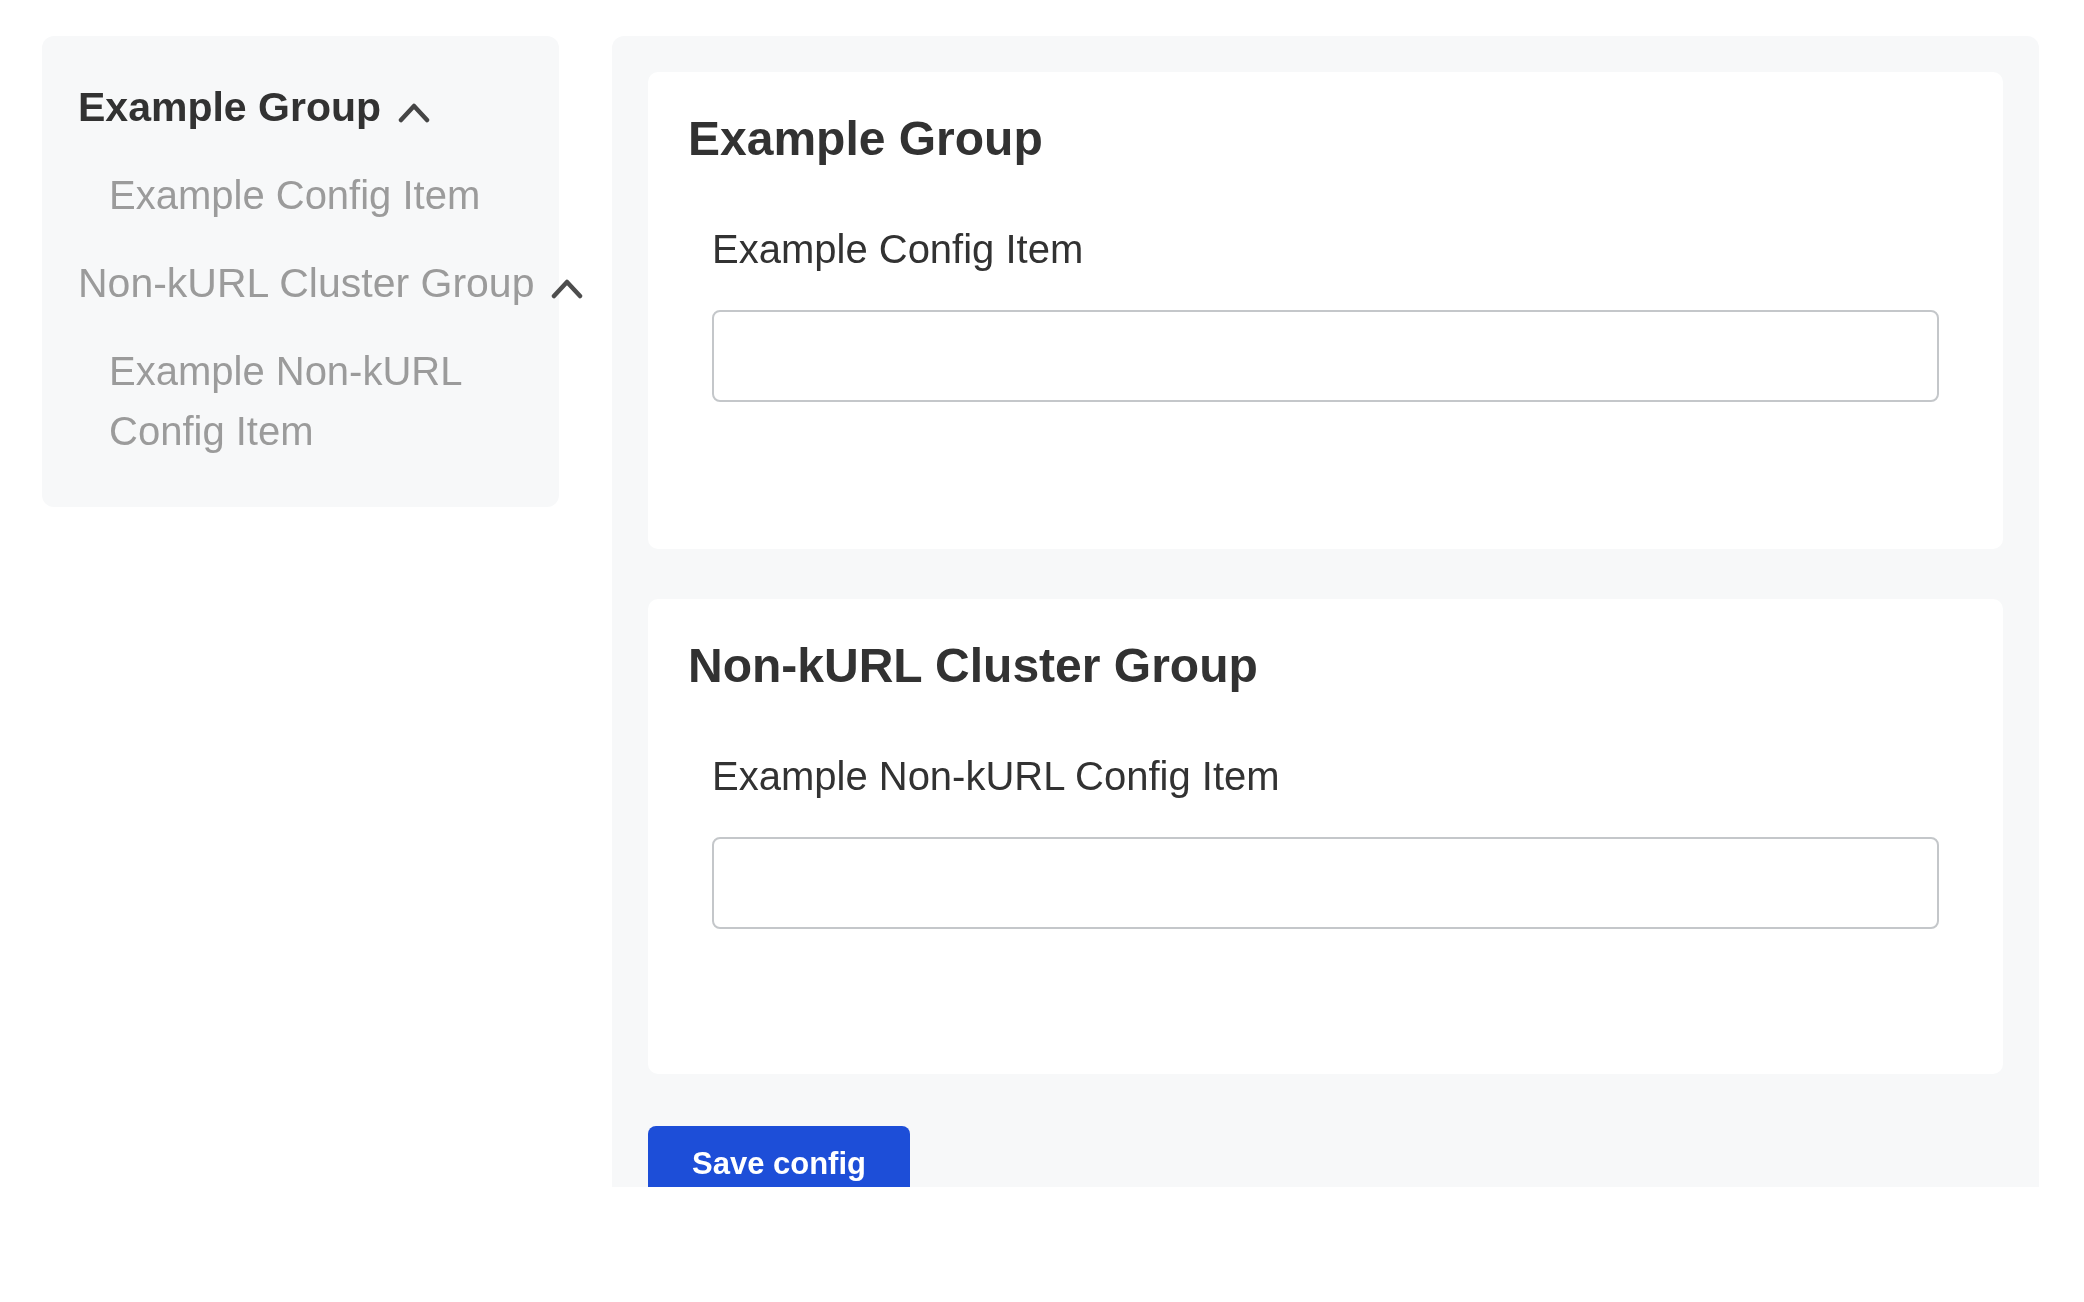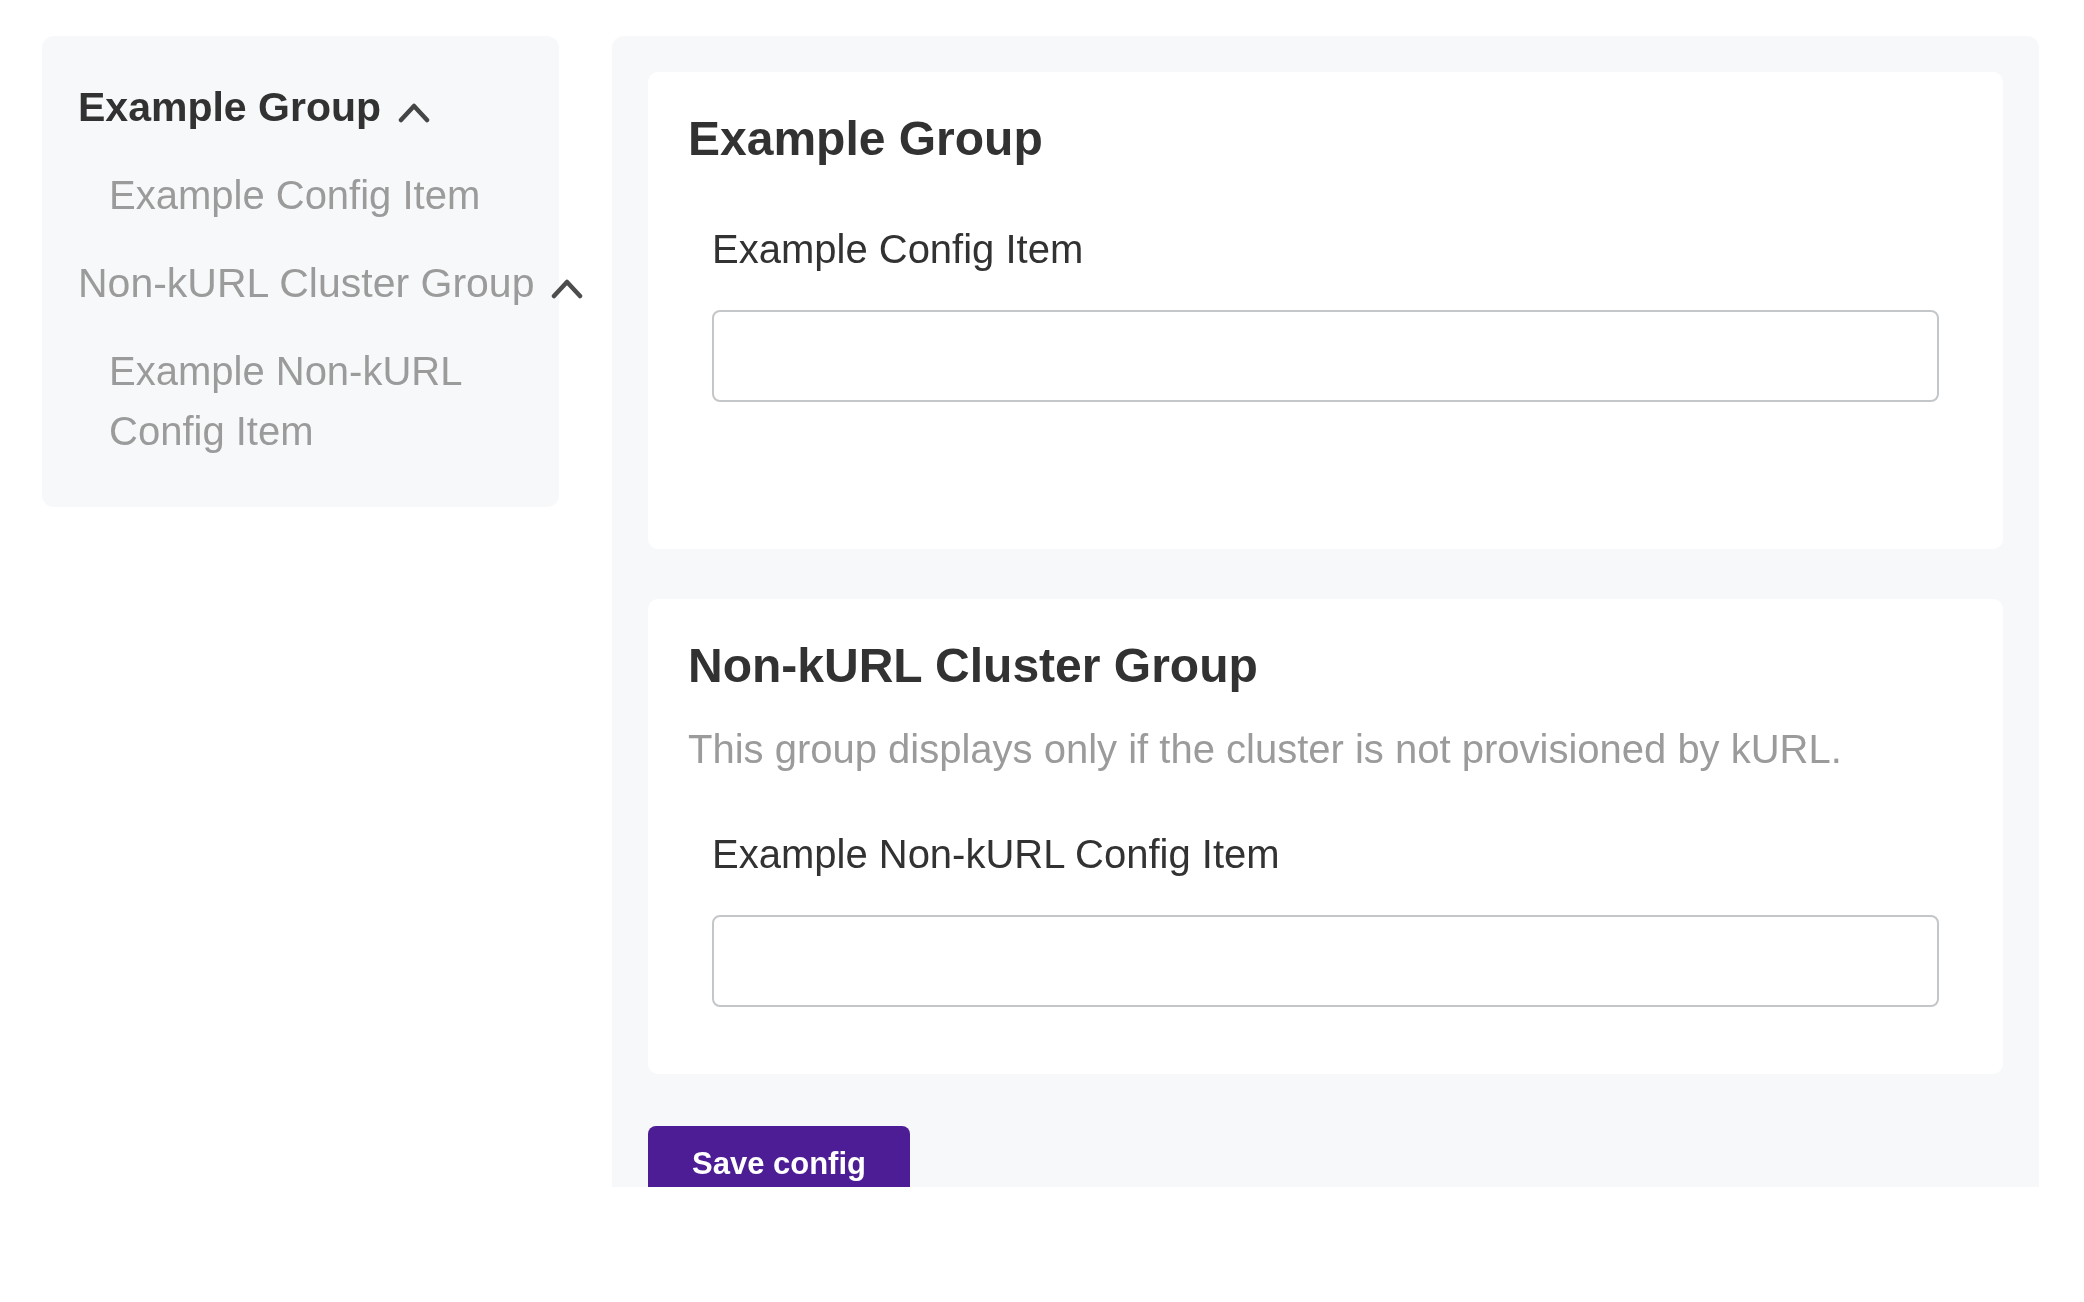--- a/index.html
+++ b/index.html
@@ -119,21 +119,21 @@
     color: #323232;
     outline: none;
   }
 
   
   .save-btn {
     display: inline-block;
     margin-top: 52px;
     height: 80px;
     padding: 0 44px;
-    background: #4c1d95;
+    background: #1d4ed8;
     border: none;
     border-bottom: 5px solid #a16207;
     border-radius: 8px;
     color: #ffffff;
     font-size: 31px;
     font-weight: bold;
     font-family: inherit;
     cursor: default;
   }
 </style>
@@ -173,21 +173,20 @@
     <section class="group-card first">
       <h2>Example Group</h2>
       <div class="config-item">
         <div class="config-item-label">Example Config Item</div>
         <input class="config-item-input" type="text" value="" style="">
       </div>
     </section>
 
     <section class="group-card second">
       <h2>Non-kURL Cluster Group</h2>
-      <div class="group-desc">This group displays only if the cluster is not provisioned by kURL.</div>
       <div class="config-item">
         <div class="config-item-label">Example Non-kURL Config Item</div>
         <input class="config-item-input" type="text" value="" style="">
       </div>
     </section>
 
     <button class="save-btn">Save config</button>
 
   </main>
 

